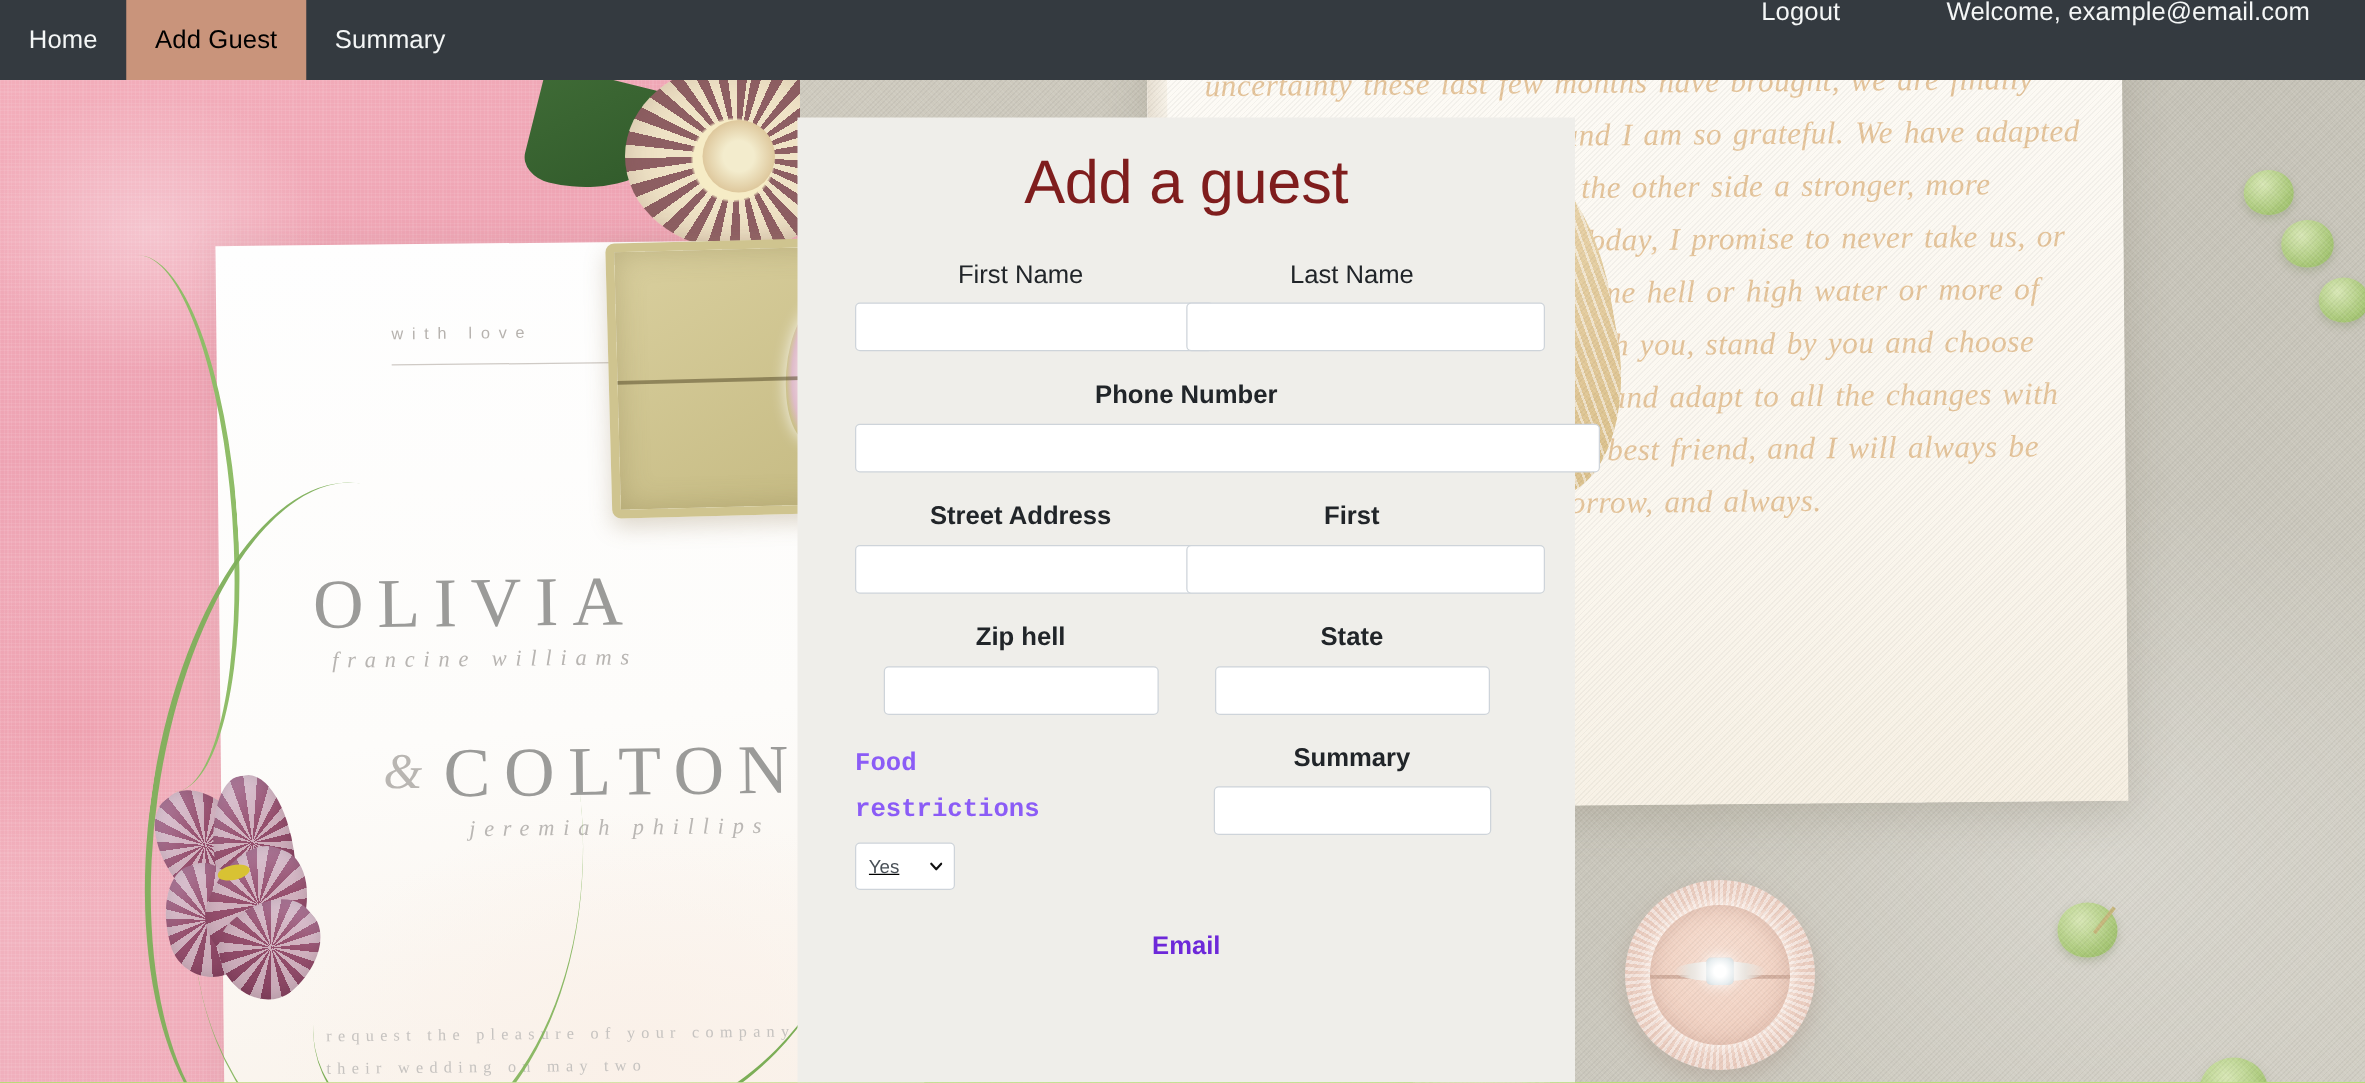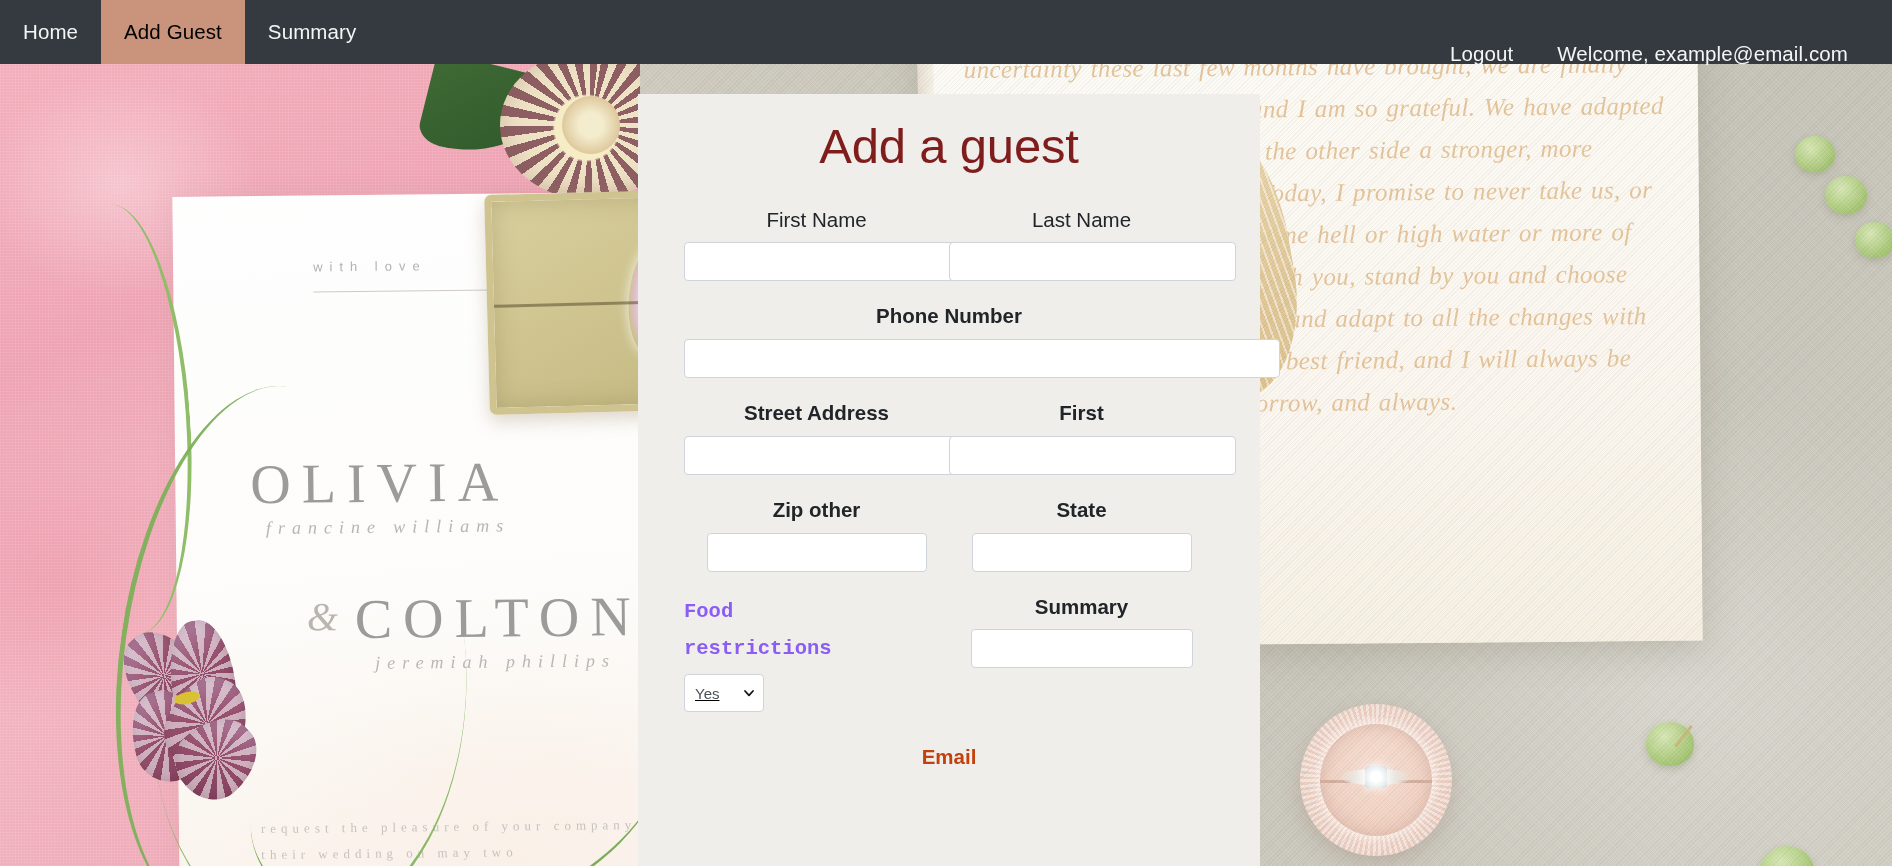--- a/index.html
+++ b/index.html
@@ -44,22 +44,23 @@
   }
 
   .nav-item.active {
     background: #c9947b;
     color: #000000;
   }
 
   .nav-right {
     margin-left: auto;
     display: flex;
-    align-items: flex-end;
+    align-items: flex-start;
     padding-right: 22px;
+    gap: 41px;
   }
 
   .nav-right .nav-item {
     padding: 0 22px;
   }
 
   
   .stage {
     position: relative;
     width: 1892px;
@@ -487,21 +488,21 @@
   .details-col {
     width: 50%;
     text-align: center;
   }
   .details-col .field-label { margin-bottom: 9px; }
 
   .email-label {
     text-align: center;
     font-weight: 700;
     font-size: 20.5px;
-    color: #c2410c;
+    color: #6d28d9;
     margin-top: 33px;
   }
 </style>
 </head>
 <body>
 
 <div class="navbar">
   <div class="nav-left">
     <a class="nav-item" href="#">Home</a>
     <a class="nav-item active" href="#">Add Guest</a>
@@ -614,21 +615,21 @@
         <input class="txt" type="text" value="" placeholder="" style="">
       </div>
       <div class="col">
         <label class="field-label bold">First</label>
         <input class="txt" type="text" value="" placeholder="" style="">
       </div>
     </div>
 
     <div class="row" style="margin-top:21px;">
       <div class="col">
-        <label class="field-label bold">Zip other</label>
+        <label class="field-label bold">Zip hell</label>
         <input class="txt short center" type="text" value="" placeholder="" style="">
       </div>
       <div class="col">
         <label class="field-label bold">State</label>
         <input class="txt short center" type="text" value="" placeholder="" style="">
       </div>
     </div>
 
     <div class="row" style="margin-top:21px;">
       <div class="food-col">

